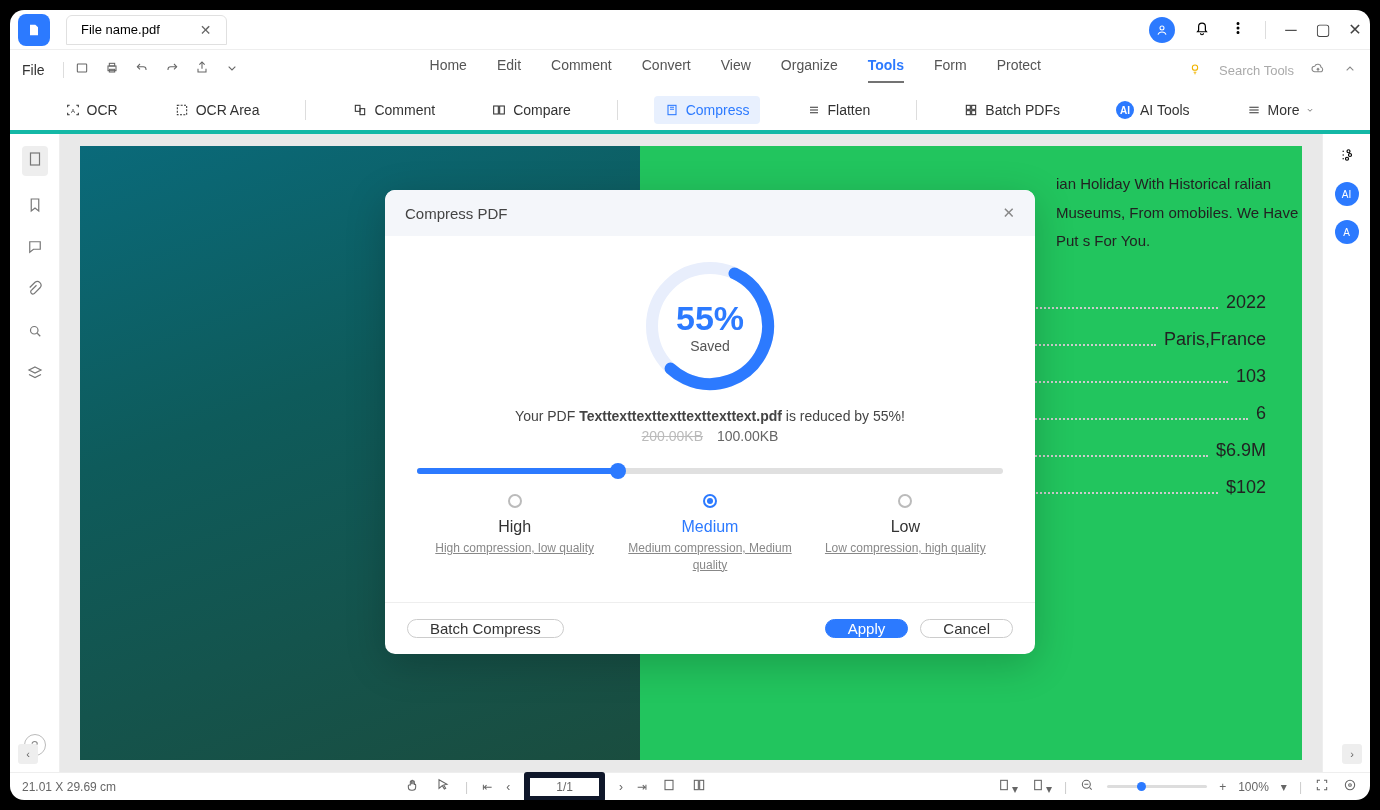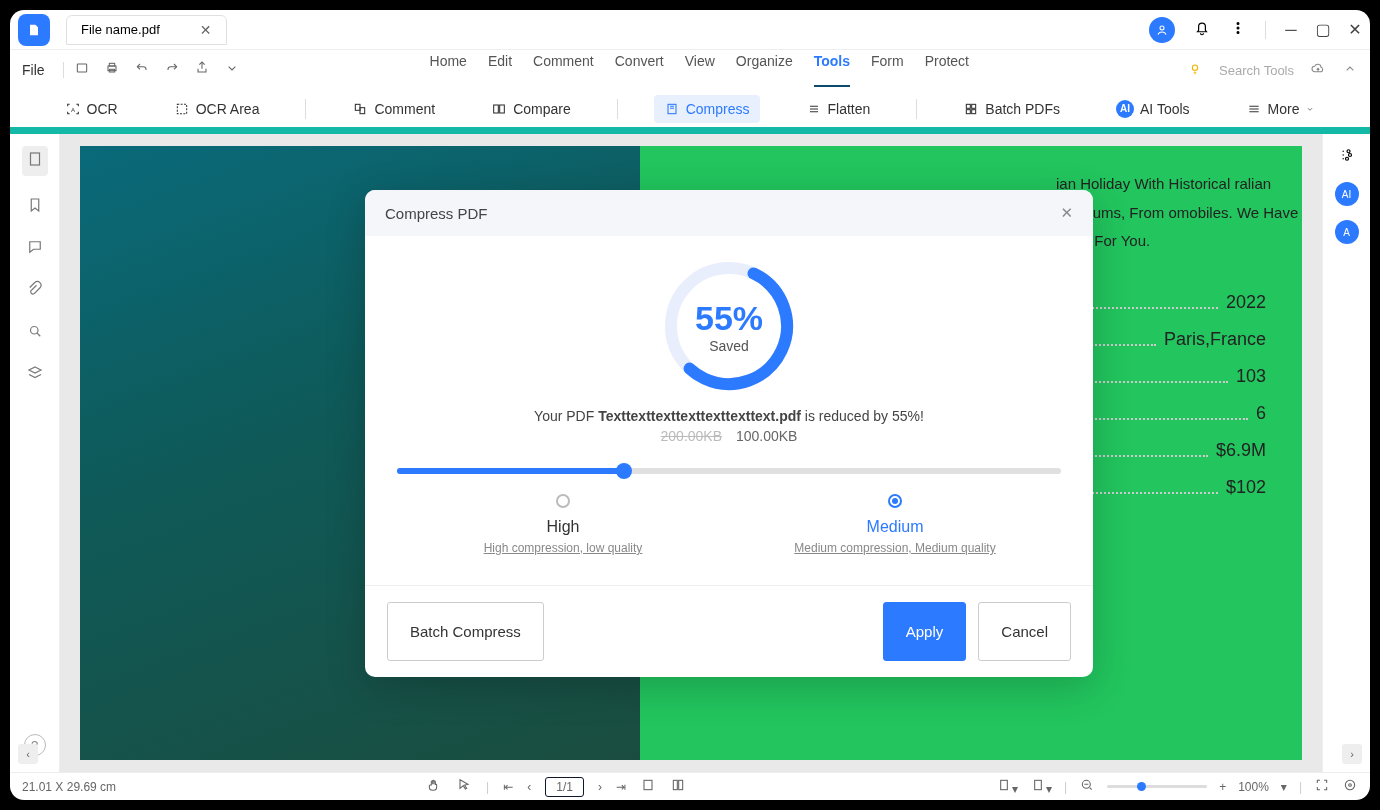--- a/index.html
+++ b/index.html
@@ -8,24 +8,24 @@
 .titlebar { height: 40px; display: flex; align-items: center; padding: 0 8px; border-bottom: 1px solid #eee; }
 .logo { width: 32px; height: 32px; background: #2c7aff; border-radius: 8px; margin-right: 16px; display:flex; align-items:center; justify-content:center; color:#fff; font-weight:bold; }
 .tab { background: #fff; border: 1px solid #e0e0e0; border-radius: 6px 6px 0 0; padding: 6px 14px; display: flex; align-items: center; gap: 40px; font-size: 13px; height: 30px; }
 .tab-close { font-size: 14px; color: #666; cursor: pointer; }
 .titlebar-right { margin-left: auto; display: flex; align-items: center; gap: 18px; }
 .avatar { width: 26px; height: 26px; border-radius: 50%; background: #2c7aff; display:flex; align-items:center; justify-content:center; color:#fff; }
 .win-btn { width: 14px; height: 14px; color: #444; display:flex; align-items:center; justify-content:center; cursor:pointer; }
 .menubar { height: 40px; display: flex; align-items: center; padding: 0 12px; gap: 10px; }
 .menubar .file { font-size: 14px; color: #333; margin-right: 8px; }
 .menubar .qa-icons { display:flex; gap:14px; color:#666; }
-.main-menu { display:flex; gap:21px; margin-left: 180px; font-size:14px; color:#555; }
-.main-menu .active { color:#2c7aff; font-weight:600; border-bottom:2px solid #0c4a6e; padding-bottom:16px; }
+.main-menu { display:flex; gap:30px; margin-left: 180px; font-size:14px; color:#555; }
+.main-menu .active { color:#2c7aff; font-weight:600; border-bottom:2px solid #737373; padding-bottom:8px; }
 .menubar-right { margin-left:auto; display:flex; gap:16px; align-items:center; color:#888; font-size:13px; }
-.toolbar { height: 44px; display:flex; align-items:center; justify-content:center; gap:36px; border-bottom:7px solid #14b8a6; font-size:14px; color:#333; }
+.toolbar { height: 44px; display:flex; align-items:center; justify-content:center; gap:36px; border-bottom:4px solid #14b8a6; font-size:14px; color:#333; }
 .tool-item { display:flex; align-items:center; gap:6px; padding:6px 10px; border-radius:4px; cursor:pointer; }
 .tool-item.active { background:#e8f0fe; color:#2c7aff; }
 .tool-sep { width:1px; height:20px; background:#ddd; }
 .content-area { flex:1; display:flex; position:relative; overflow:hidden; }
 .left-rail { width:50px; background:#fff; border-right:1px solid #eee; display:flex; flex-direction:column; align-items:center; padding-top:12px; gap:20px; color:#777; }
 .left-rail .rail-item.active { background:#eee; border-radius:4px; padding:4px; }
 .right-rail { width:48px; background:#fff; border-left:1px solid #eee; display:flex; flex-direction:column; align-items:center; padding-top:12px; gap:14px; }
 .right-rail .badge { width:24px; height:24px; border-radius:50%; display:flex; align-items:center; justify-content:center; font-size:10px; color:#fff; }
 .page-viewer { flex:1; background:#e9e9e9; position:relative; padding:12px 20px; overflow:hidden; }
 .pdf-page { height:100%; background:#22c55e; display:flex; }
@@ -34,21 +34,21 @@
 .para { line-height:1.9; margin-bottom:28px; position:relative; left:380px; width:250px; }
 .data-row { display:flex; justify-content:space-between; align-items:center; padding:8px 0; font-size:18px; }
 .data-row .dots { flex:1; border-bottom:2px dotted #ccc; margin:0 8px; height:1px; position:relative; top:6px; }
 .data-row .val { font-weight:500; }
 .statusbar { height:28px; border-top:1px solid #eee; display:flex; align-items:center; padding:0 12px; font-size:12px; color:#666; }
 .status-center { margin-left:auto; margin-right:auto; display:flex; align-items:center; gap:14px; }
 .status-right { display:flex; align-items:center; gap:12px; }
 .zoom-track { width:100px; height:3px; background:#ddd; border-radius:2px; position:relative; }
 .zoom-track .thumb { position:absolute; left:30px; top:-3px; width:9px; height:9px; background:#2c7aff; border-radius:50%; }
 .modal-backdrop { position:absolute; inset:0; }
-.modal { position:absolute; left:355px; top:180px; width:728px; background:#fff; border-radius:10px; box-shadow:0 10px 40px rgba(0,0,0,0.2); overflow:hidden; }
+.modal { position:absolute; left:375px; top:180px; width:650px; background:#fff; border-radius:10px; box-shadow:0 10px 40px rgba(0,0,0,0.2); overflow:hidden; }
 .modal-header { background:#f4f6fa; padding:14px 20px; display:flex; align-items:center; justify-content:space-between; font-size:15px; color:#444; }
 .modal-body { padding:20px 32px; display:flex; flex-direction:column; align-items:center; }
 .progress-ring { width:140px; height:140px; position:relative; margin-bottom:12px; }
 .ring-label { position:absolute; inset:0; display:flex; flex-direction:column; align-items:center; justify-content:center; }
 .ring-label .pct { font-size:34px; font-weight:600; color:#2c7aff; }
 .ring-label .saved { font-size:14px; color:#555; }
 .reduce-line { font-size:14px; color:#444; margin-bottom:4px; }
 .reduce-line .fname { font-weight:700; }
 .sizes { font-size:14px; color:#666; margin-bottom:24px; }
 .sizes .old { text-decoration:line-through; color:#bbb; margin-right:10px; }
@@ -57,21 +57,21 @@
 .slider .knob { position:absolute; left:33%; top:-5px; width:16px; height:16px; background:#2c7aff; border-radius:50%; }
 .levels { width:100%; display:flex; justify-content:space-between; text-align:center; margin-bottom:8px; }
 .level { flex:1; }
 .level .radio { width:14px; height:14px; border:2px solid #bbb; border-radius:50%; margin:0 auto 10px; position:relative; }
 .level.selected .radio { border-color:#2c7aff; }
 .level.selected .radio::after { content:""; position:absolute; inset:2px; background:#2c7aff; border-radius:50%; }
 .level .name { font-size:16px; font-weight:500; color:#333; margin-bottom:4px; }
 .level.selected .name { color:#2c7aff; }
 .level .desc { font-size:12px; color:#888; line-height:1.4;text-decoration:underline; }
 .modal-footer { border-top:1px solid #eee; padding:16px 22px; display:flex; align-items:center; }
-.btn { padding:20px 22px; border-radius:3px; font-size:15px; cursor:pointer; border:1px solid #ccc; background:#fff; color:#333; }
+.btn { padding:0 22px; border-radius:12px; font-size:15px; cursor:pointer; border:1px solid #ccc; background:#fff; color:#333; }
 .btn.primary { background:#2c7aff; border-color:#2c7aff; color:#fff; margin-left:auto; margin-right:12px; }
 .pager-arrow { position:absolute; bottom:8px; width:20px; height:20px; background:#eee; border-radius:3px; display:flex; align-items:center; justify-content:center; color:#666; font-size:11px; cursor:pointer; }
 .pager-arrow.left { left:8px; }
 .pager-arrow.right { right:8px; }
 .help-icon { margin-top:auto; margin-bottom:16px; width:22px; height:22px; border:1px solid #bbb; border-radius:50%; display:flex; align-items:center; justify-content:center; font-size:13px; color:#888; }
 svg.ico { width:16px; height:16px; stroke:currentColor; fill:none; stroke-width:1.6; }
 svg.ico18 { width:18px; height:18px; stroke:currentColor; fill:none; stroke-width:1.6; }
 </style>
 </head>
 <body>
@@ -326,21 +326,21 @@
     <div class="status-center">
       <span><svg class="ico" viewBox="0 0 24 24">
             <path d="M8 12V7a1 1 0 112 0v4V6a1 1 0 112 0v5V7a1 1 0 112 0v5a1 1 0 112 0v3a5 5 0 01-5 5h-1a5 5 0 01-5-5v-2l1-1z"></path>
           </svg></span>
       <span><svg class="ico" viewBox="0 0 24 24">
             <path d="M6 4l12 7-5 1 3 5-2 1-3-5-5 4z"></path>
           </svg></span>
       <span style="color:#ccc">|</span>
       <span>⇤</span>
       <span>‹</span>
-      <span style="border:1px solid #0f172a;padding:2px 10px;border-radius:3px">1/1</span>
+      <span style="border:6px solid #0f172a;padding:2px 26px;border-radius:3px">1/1</span>
       <span>›</span>
       <span>⇥</span>
       <span><svg class="ico" viewBox="0 0 24 24">
             <rect x="6" y="5" width="12" height="14"></rect>
           </svg></span>
       <span><svg class="ico" viewBox="0 0 24 24">
             <rect x="5" y="5" width="6" height="14"></rect>
             <rect x="13" y="5" width="6" height="14"></rect>
           </svg></span>
     </div>
@@ -404,20 +404,25 @@
           <div class="level">
             <div class="radio"></div>
             <div class="name">High</div>
             <div class="desc">High compression, low quality</div>
           </div>
           <div class="level selected">
             <div class="radio"></div>
             <div class="name">Medium</div>
             <div class="desc">Medium compression, Medium quality</div>
           </div>
+          <div class="level">
+            <div class="radio"></div>
+            <div class="name">Low</div>
+            <div class="desc">Low compression, high quality</div>
+          </div>
         </div>
       </div>
       <div class="modal-footer">
         <button class="btn">Batch Compress</button>
         <button class="btn primary">Apply</button>
         <button class="btn">Cancel</button>
       </div>
     </div>
   </div>
 

